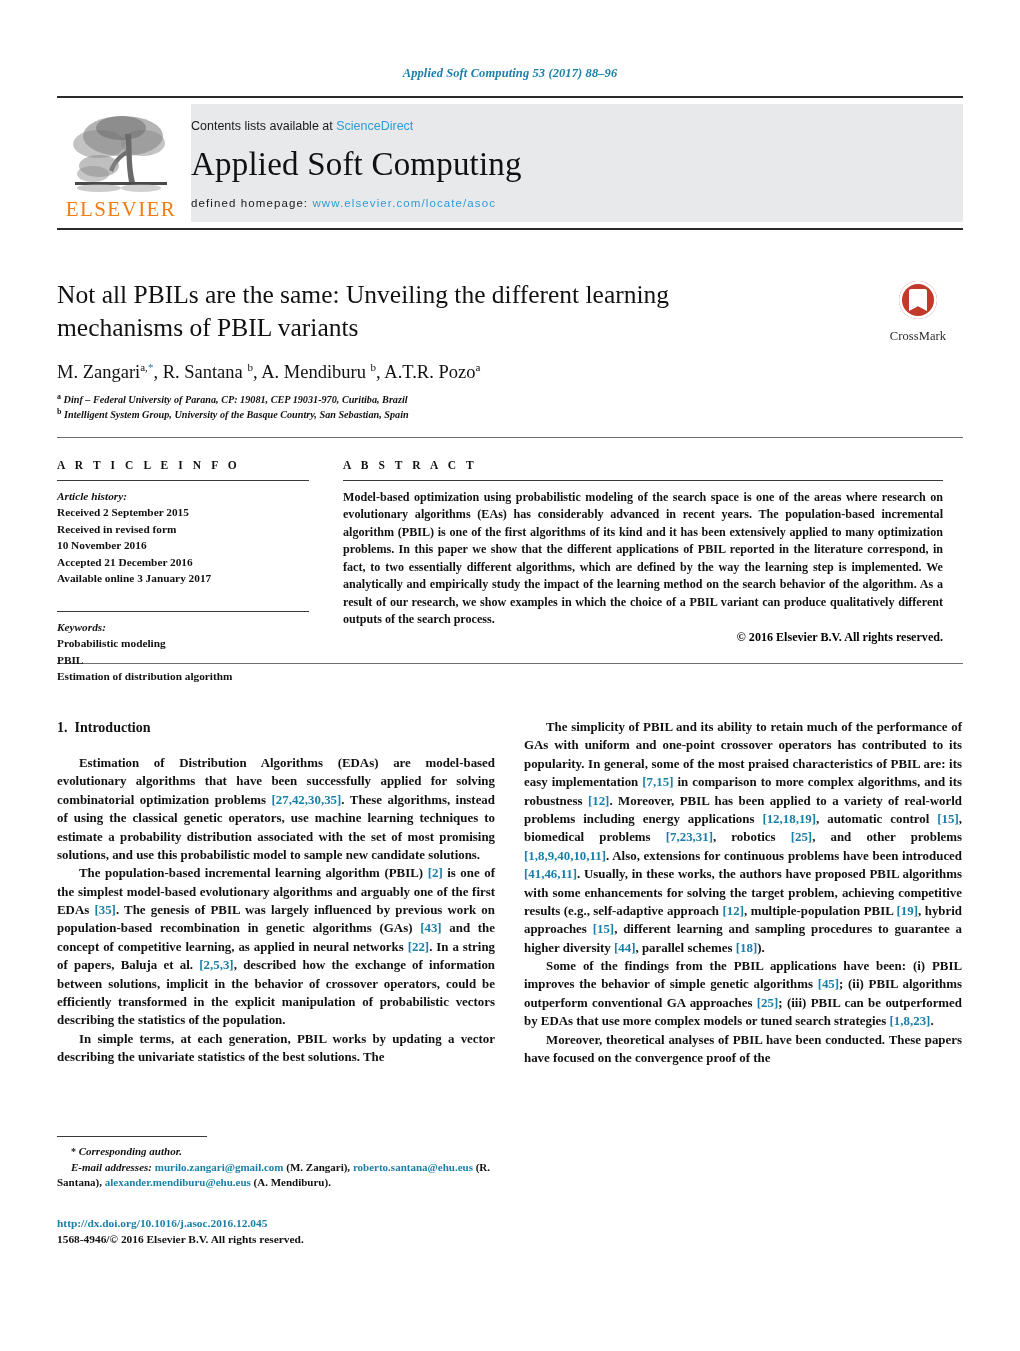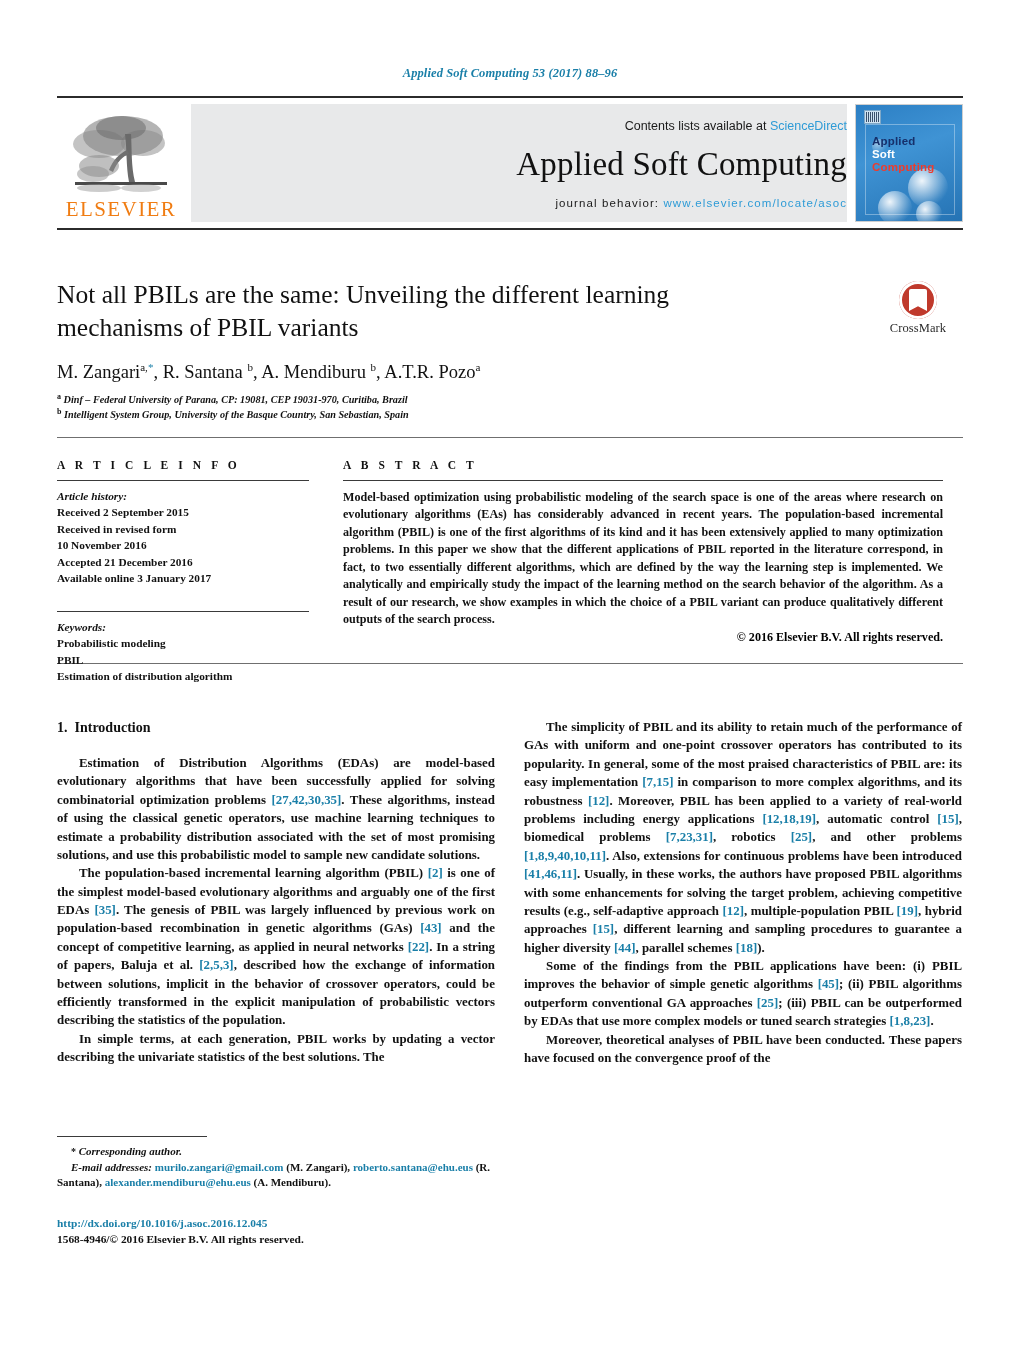--- a/index.html
+++ b/index.html
@@ -73,21 +73,21 @@
     color: #f07c12;
     line-height: 1;
     margin-top: 5px;
   }
   .journal-box {
     flex: 1 1 auto;
     background: #e8e9ea;
     margin: 6px 0 6px 6px;
     display: flex;
     flex-direction: column;
-    align-items: flex-end;
+    align-items: flex-start;
     justify-content: center;
     position: relative;
   }
   .contents-line {
     font-family: "Liberation Sans", sans-serif;
     font-size: 12.5px;
     color: #1a1a1a;
     margin-top: 2px;
   }
   .contents-line .sd {
@@ -194,21 +194,21 @@
     left: 10px; top: 8px;
     width: 18px; height: 22px;
     background: #ffffff;
     border-radius: 2px 2px 0 0;
     clip-path: polygon(0 0, 100% 0, 100% 100%, 50% 78%, 0 100%);
   }
   .cm-label {
     font-family: "Liberation Serif", serif;
     font-size: 12.5px;
     color: #2b2b2b;
-    margin-top: 2px;
+    margin-top: 10px;
     letter-spacing: .1px;
   }
 
   .authors {
     margin-top: 17px;
     font-family: "Liberation Serif", serif;
     font-size: 18.5px;
     color: #111;
   }
   .authors sup { font-size: 11px; }
@@ -373,35 +373,24 @@
       </div>
       <div class="elsevier-word">ELSEVIER</div>
     </div>
 
     <div class="journal-box">
       <div class="contents-line">
         <span>Contents lists available at </span><span class="sd">ScienceDirect</span>
       </div>
       <div class="journal-title">Applied Soft Computing</div>
       <div class="homepage-line">
-        <span>journal behavior: </span><span class="url">www.elsevier.com/locate/asoc</span>
+        <span>defined homepage: </span><span class="url">www.elsevier.com/locate/asoc</span>
       </div>
     </div>
 
-    <div class="cover-thumb">
-      <div class="cover-inner-frame"></div>
-      <div class="cover-badge"></div>
-      <div class="bubble b4"></div>
-      <div class="bubble b1"></div>
-      <div class="bubble b2"></div>
-      <div class="bubble b3"></div>
-      <div class="cover-txt cover-applied">Applied</div>
-      <div class="cover-txt cover-soft">Soft</div>
-      <div class="cover-txt cover-computing">Computing</div>
-    </div>
   </div>
 
   <div class="title-block">
     <h1 class="paper-title">Not all PBILs are the same: Unveiling the different learning mechanisms of PBIL variants</h1>
 
     <div class="authors">
       <span><span>M. Zangari</span><sup>a,</sup><sup class="mark">*</sup>, </span><span><span>R. Santana</span> <sup>b</sup>, </span><span><span>A. Mendiburu</span> <sup>b</sup>, </span><span><span>A.T.R. Pozo</span><sup>a</sup></span>
     </div>
 
     <div class="affil">

